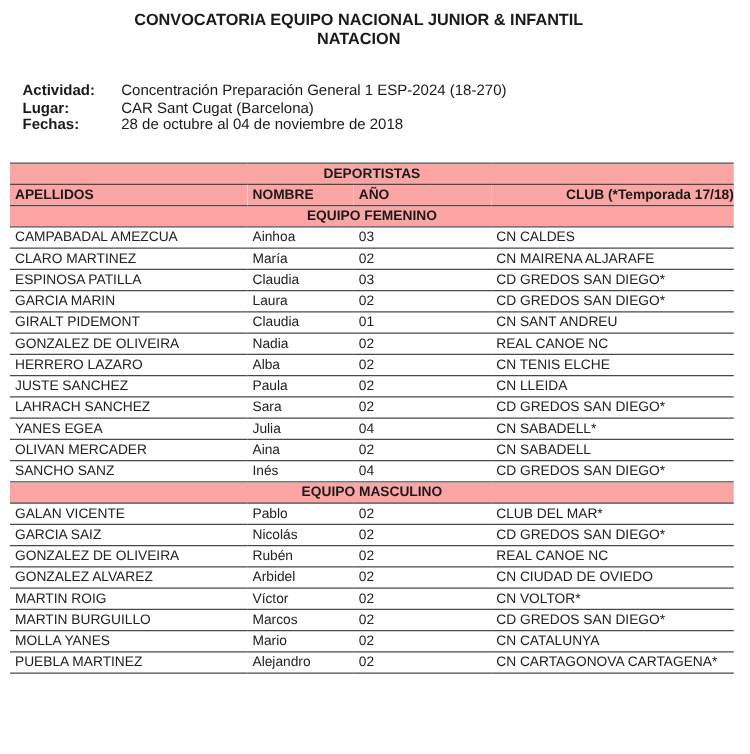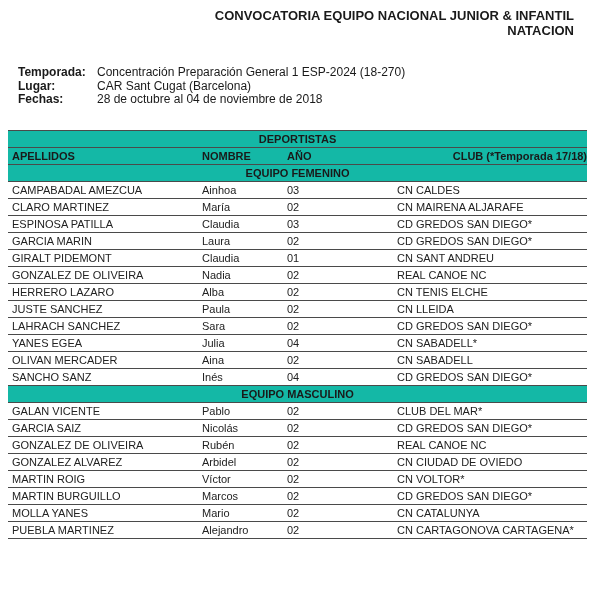--- a/index.html
+++ b/index.html
@@ -12,21 +12,21 @@
       height: 603px;
       overflow: hidden;
       position: relative;
       font-family: "Liberation Sans", sans-serif;
       color: #1a1a1a;
     }
     .title {
       position: absolute;
       left: 0;
       width: 574px;
-      text-align: right;
+      text-align: center;
       font-weight: bold;
       font-size: 13px;
       line-height: 15px;
     }
     .title.l1 { top: 8px; }
     .title.l2 { top: 23px; }
 
     .info {
       position: absolute;
       left: 18px;
@@ -53,21 +53,21 @@
     table.roster td, table.roster th {
       height: 16px;
       padding: 0 0 0 4px;
       border-top: 1.5px solid #4a4a4a;
       white-space: nowrap;
       overflow: hidden;
       vertical-align: middle;
       line-height: 16px;
     }
     .hdr {
-      background: #14b8a6;
+      background: #fca5a5;
       font-weight: bold;
       padding-left: 13px;
     }
     .hdr td, .hdr th { text-align: left; }
     .center { text-align: center !important; padding-left: 0 !important; }
     col.c1 { width: 190px; }
     col.c2 { width: 85px; }
     col.c3 { width: 110px; }
     col.c4 { width: 194px; }
     td.club { padding-left: 0; }
@@ -78,21 +78,21 @@
     .cut td { height: 16px; }
   </style>
 </head>
 <body>
 
 <div class="title l1">CONVOCATORIA EQUIPO NACIONAL JUNIOR &amp; INFANTIL</div>
 <div class="title l2">NATACION</div>
 
 <div class="info">
   <div class="info-row">
-    <span class="info-label">Temporada:</span>
+    <span class="info-label">Actividad:</span>
     <span class="info-value">Concentración Preparación General 1 ESP-2024 (18-270)</span>
   </div>
   <div class="info-row">
     <span class="info-label">Lugar:</span>
     <span class="info-value">CAR Sant Cugat (Barcelona)</span>
   </div>
   <div class="info-row">
     <span class="info-label">Fechas:</span>
     <span class="info-value">28 de octubre al 04 de noviembre de 2018</span>
   </div>

